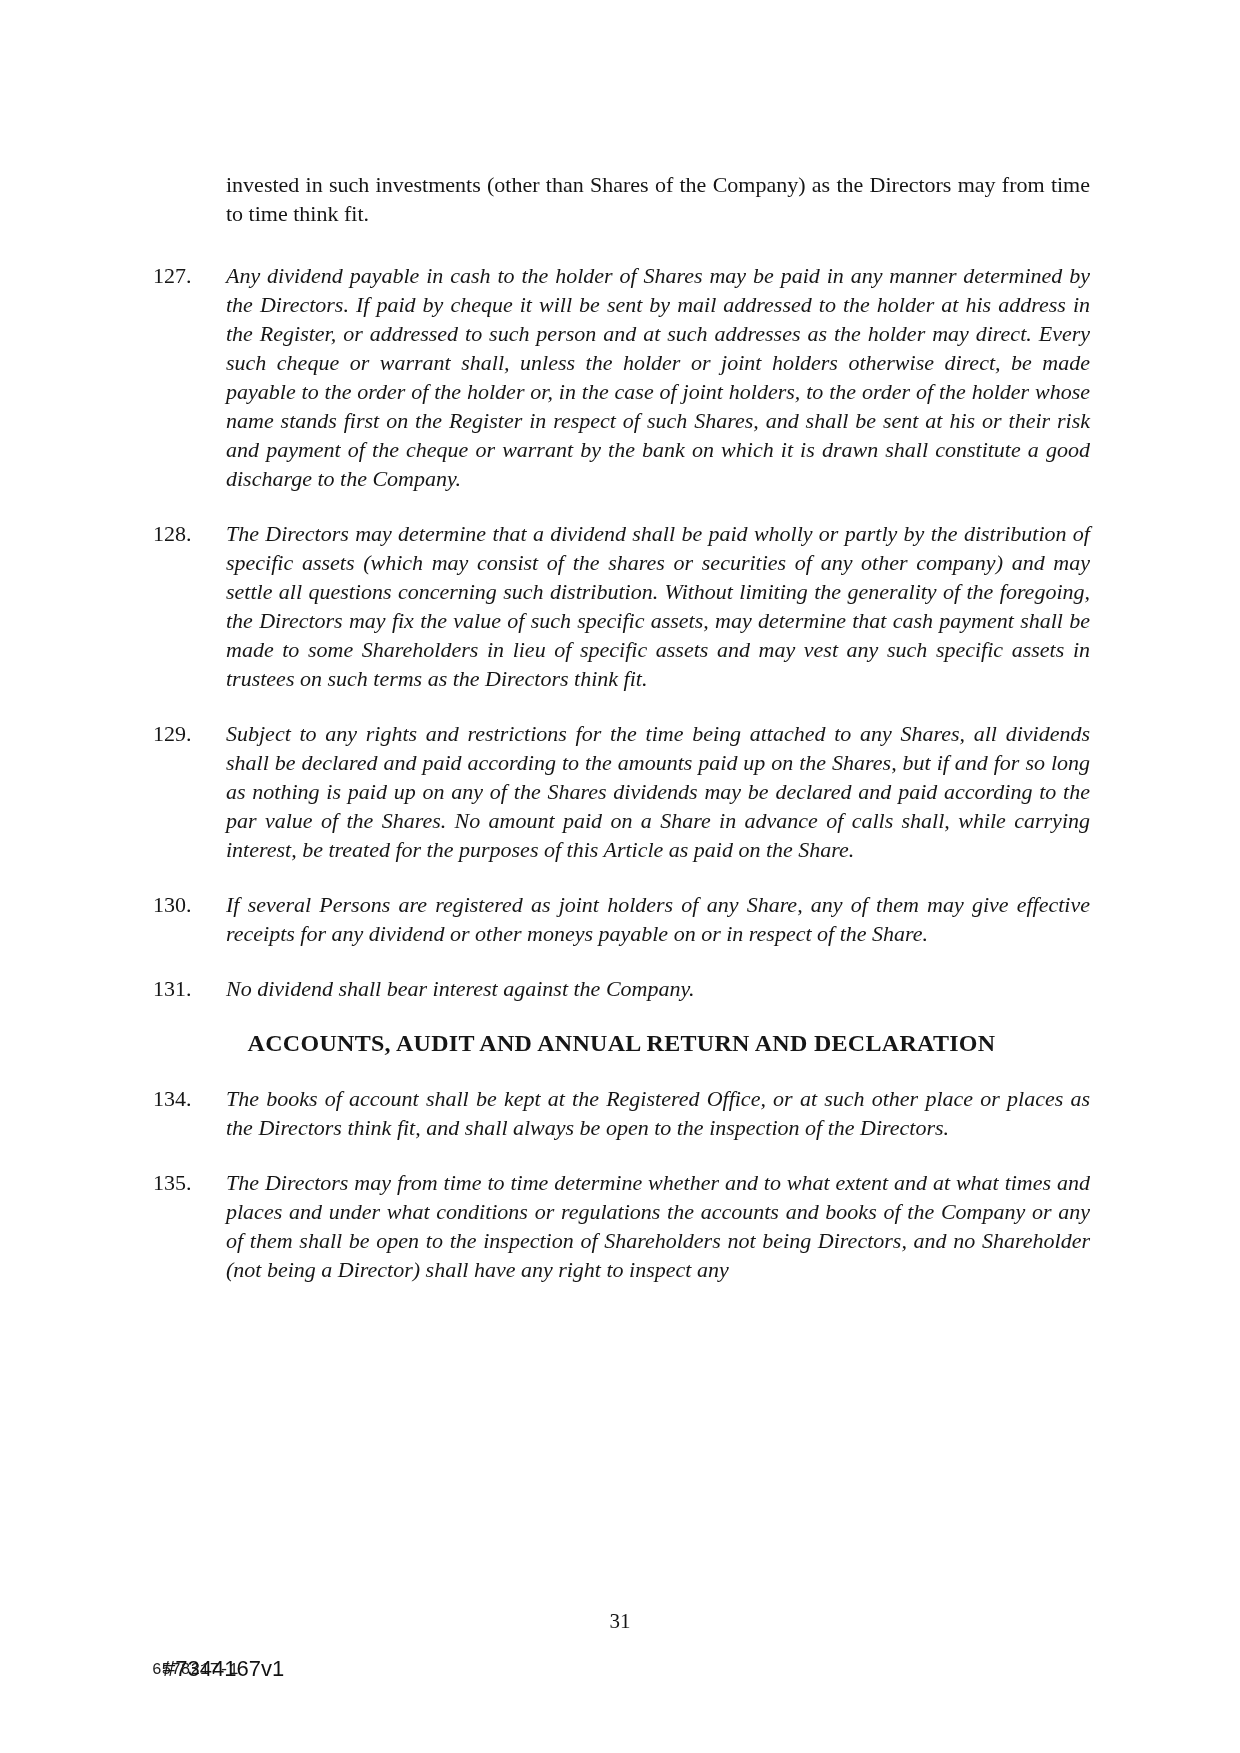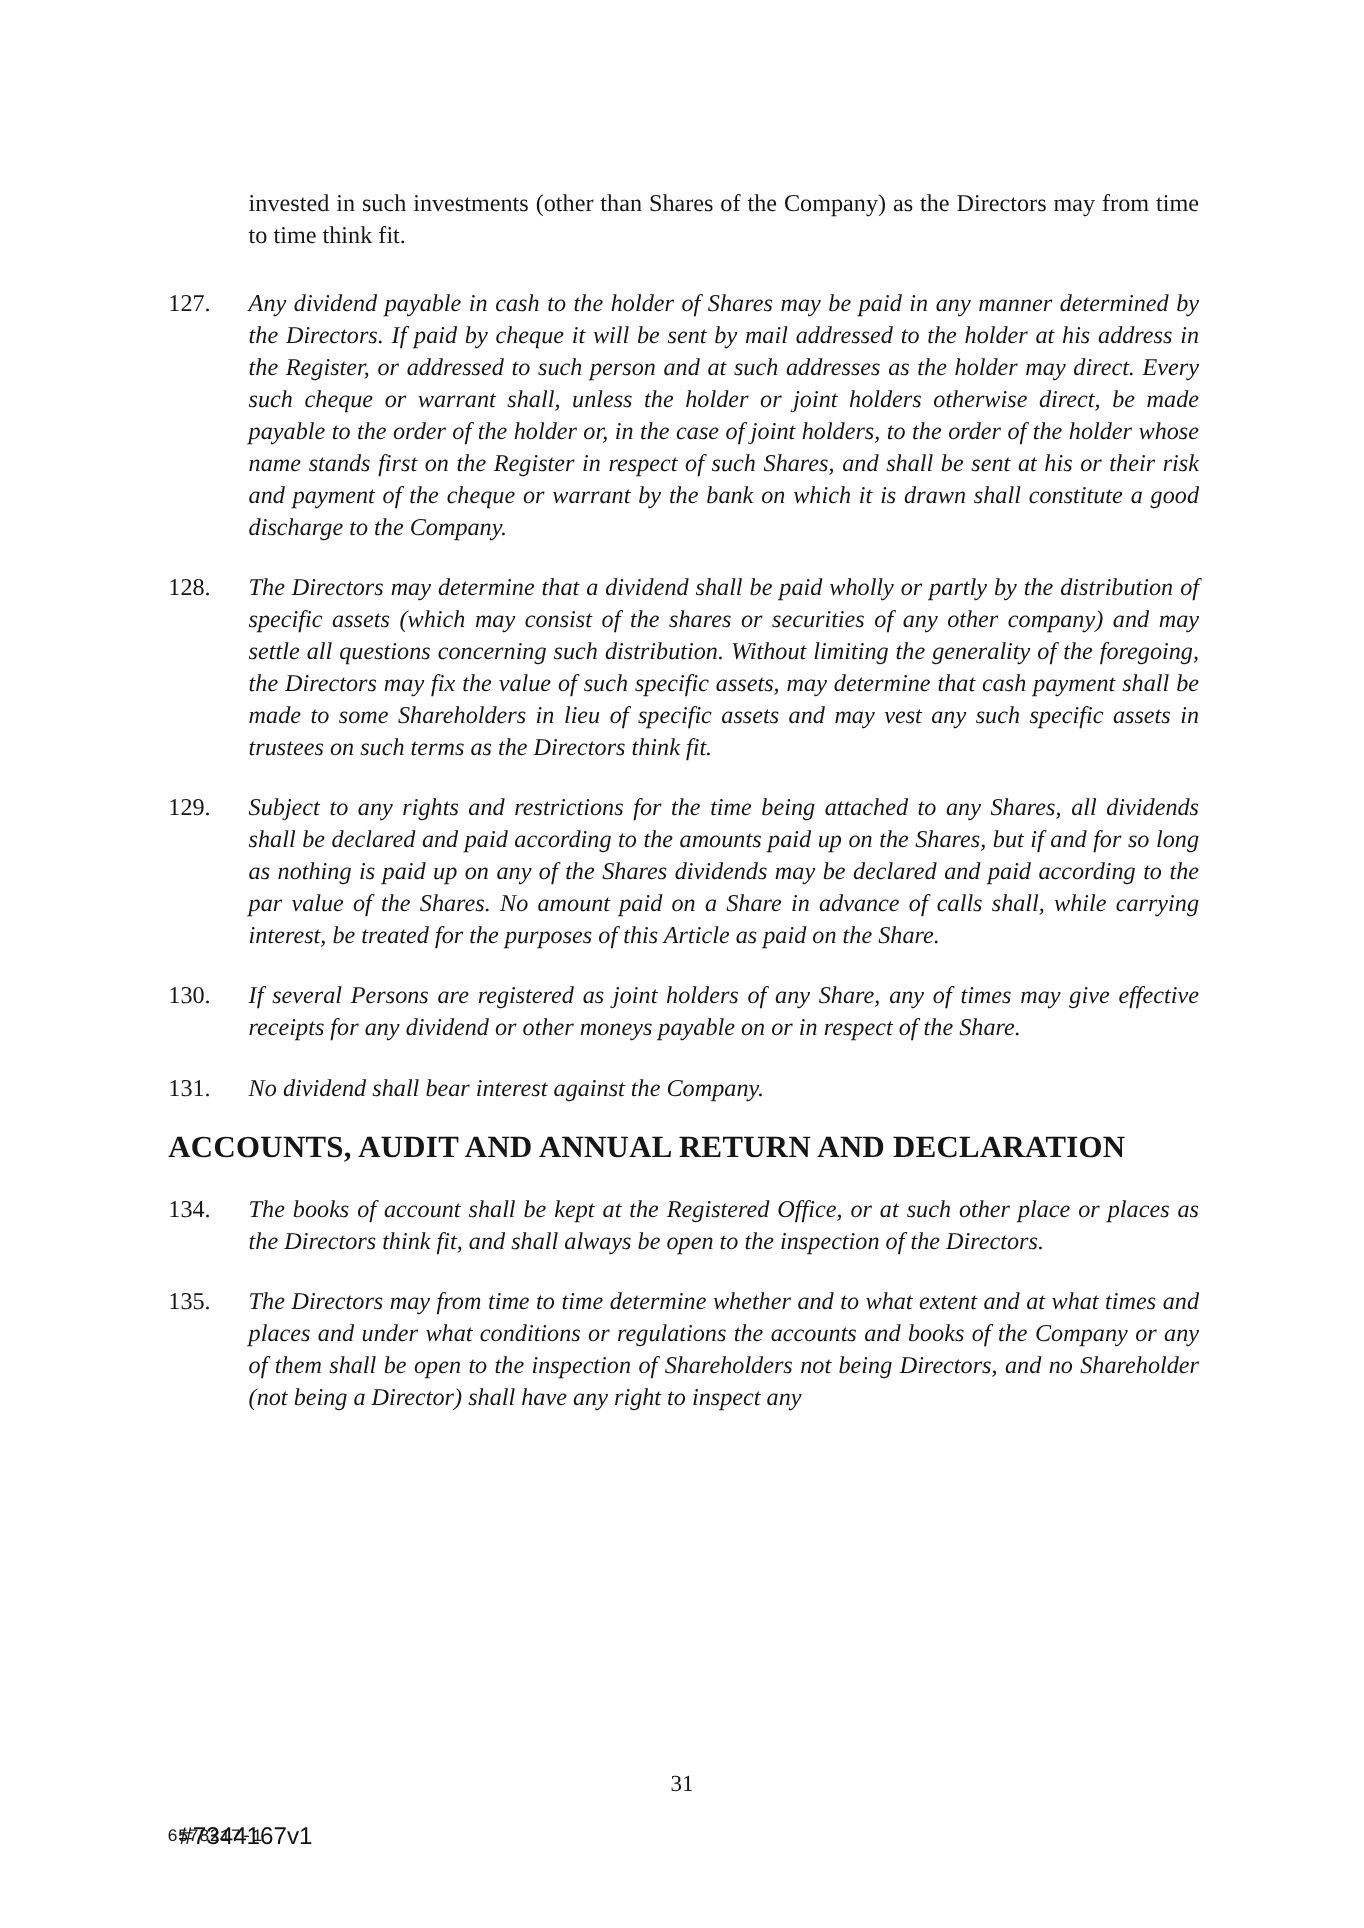--- a/index.html
+++ b/index.html
@@ -34,23 +34,24 @@
   .clause-num {
     flex: 0 0 73px;
     width: 73px;
   }
   .clause-text {
     flex: 1;
     text-align: justify;
     font-style: italic;
   }
   .section-heading {
-    font-size: 28px;
+    font-size: 24px;
     line-height: 29px;
     font-weight: bold;
+    text-align: center;
     margin-bottom: 26px;
     letter-spacing: 0.3px;
   }
   .page-number {
     position: absolute;
     top: 1608px;
     left: 0;
     width: 100%;
     text-align: center;
     font-size: 21px;
@@ -93,21 +94,21 @@
     <div class="clause-text">The Directors may determine that a dividend shall be paid wholly or partly by the distribution of specific assets (which may consist of the shares or securities of any other company) and may settle all questions concerning such distribution. Without limiting the generality of the foregoing, the Directors may fix the value of such specific assets, may determine that cash payment shall be made to some Shareholders in lieu of specific assets and may vest any such specific assets in trustees on such terms as the Directors think fit.</div>
   </div>
 
   <div class="clause-row">
     <div class="clause-num">129.</div>
     <div class="clause-text">Subject to any rights and restrictions for the time being attached to any Shares, all dividends shall be declared and paid according to the amounts paid up on the Shares, but if and for so long as nothing is paid up on any of the Shares dividends may be declared and paid according to the par value of the Shares. No amount paid on a Share in advance of calls shall, while carrying interest, be treated for the purposes of this Article as paid on the Share.</div>
   </div>
 
   <div class="clause-row">
     <div class="clause-num">130.</div>
-    <div class="clause-text">If several Persons are registered as joint holders of any Share, any of times may give effective receipts for any dividend or other moneys payable on or in respect of the Share.</div>
+    <div class="clause-text">If several Persons are registered as joint holders of any Share, any of them may give effective receipts for any dividend or other moneys payable on or in respect of the Share.</div>
   </div>
 
   <div class="clause-row">
     <div class="clause-num">131.</div>
     <div class="clause-text">No dividend shall bear interest against the Company.</div>
   </div>
 
 
   <div class="section-heading">ACCOUNTS, AUDIT AND ANNUAL RETURN AND DECLARATION</div>
 

